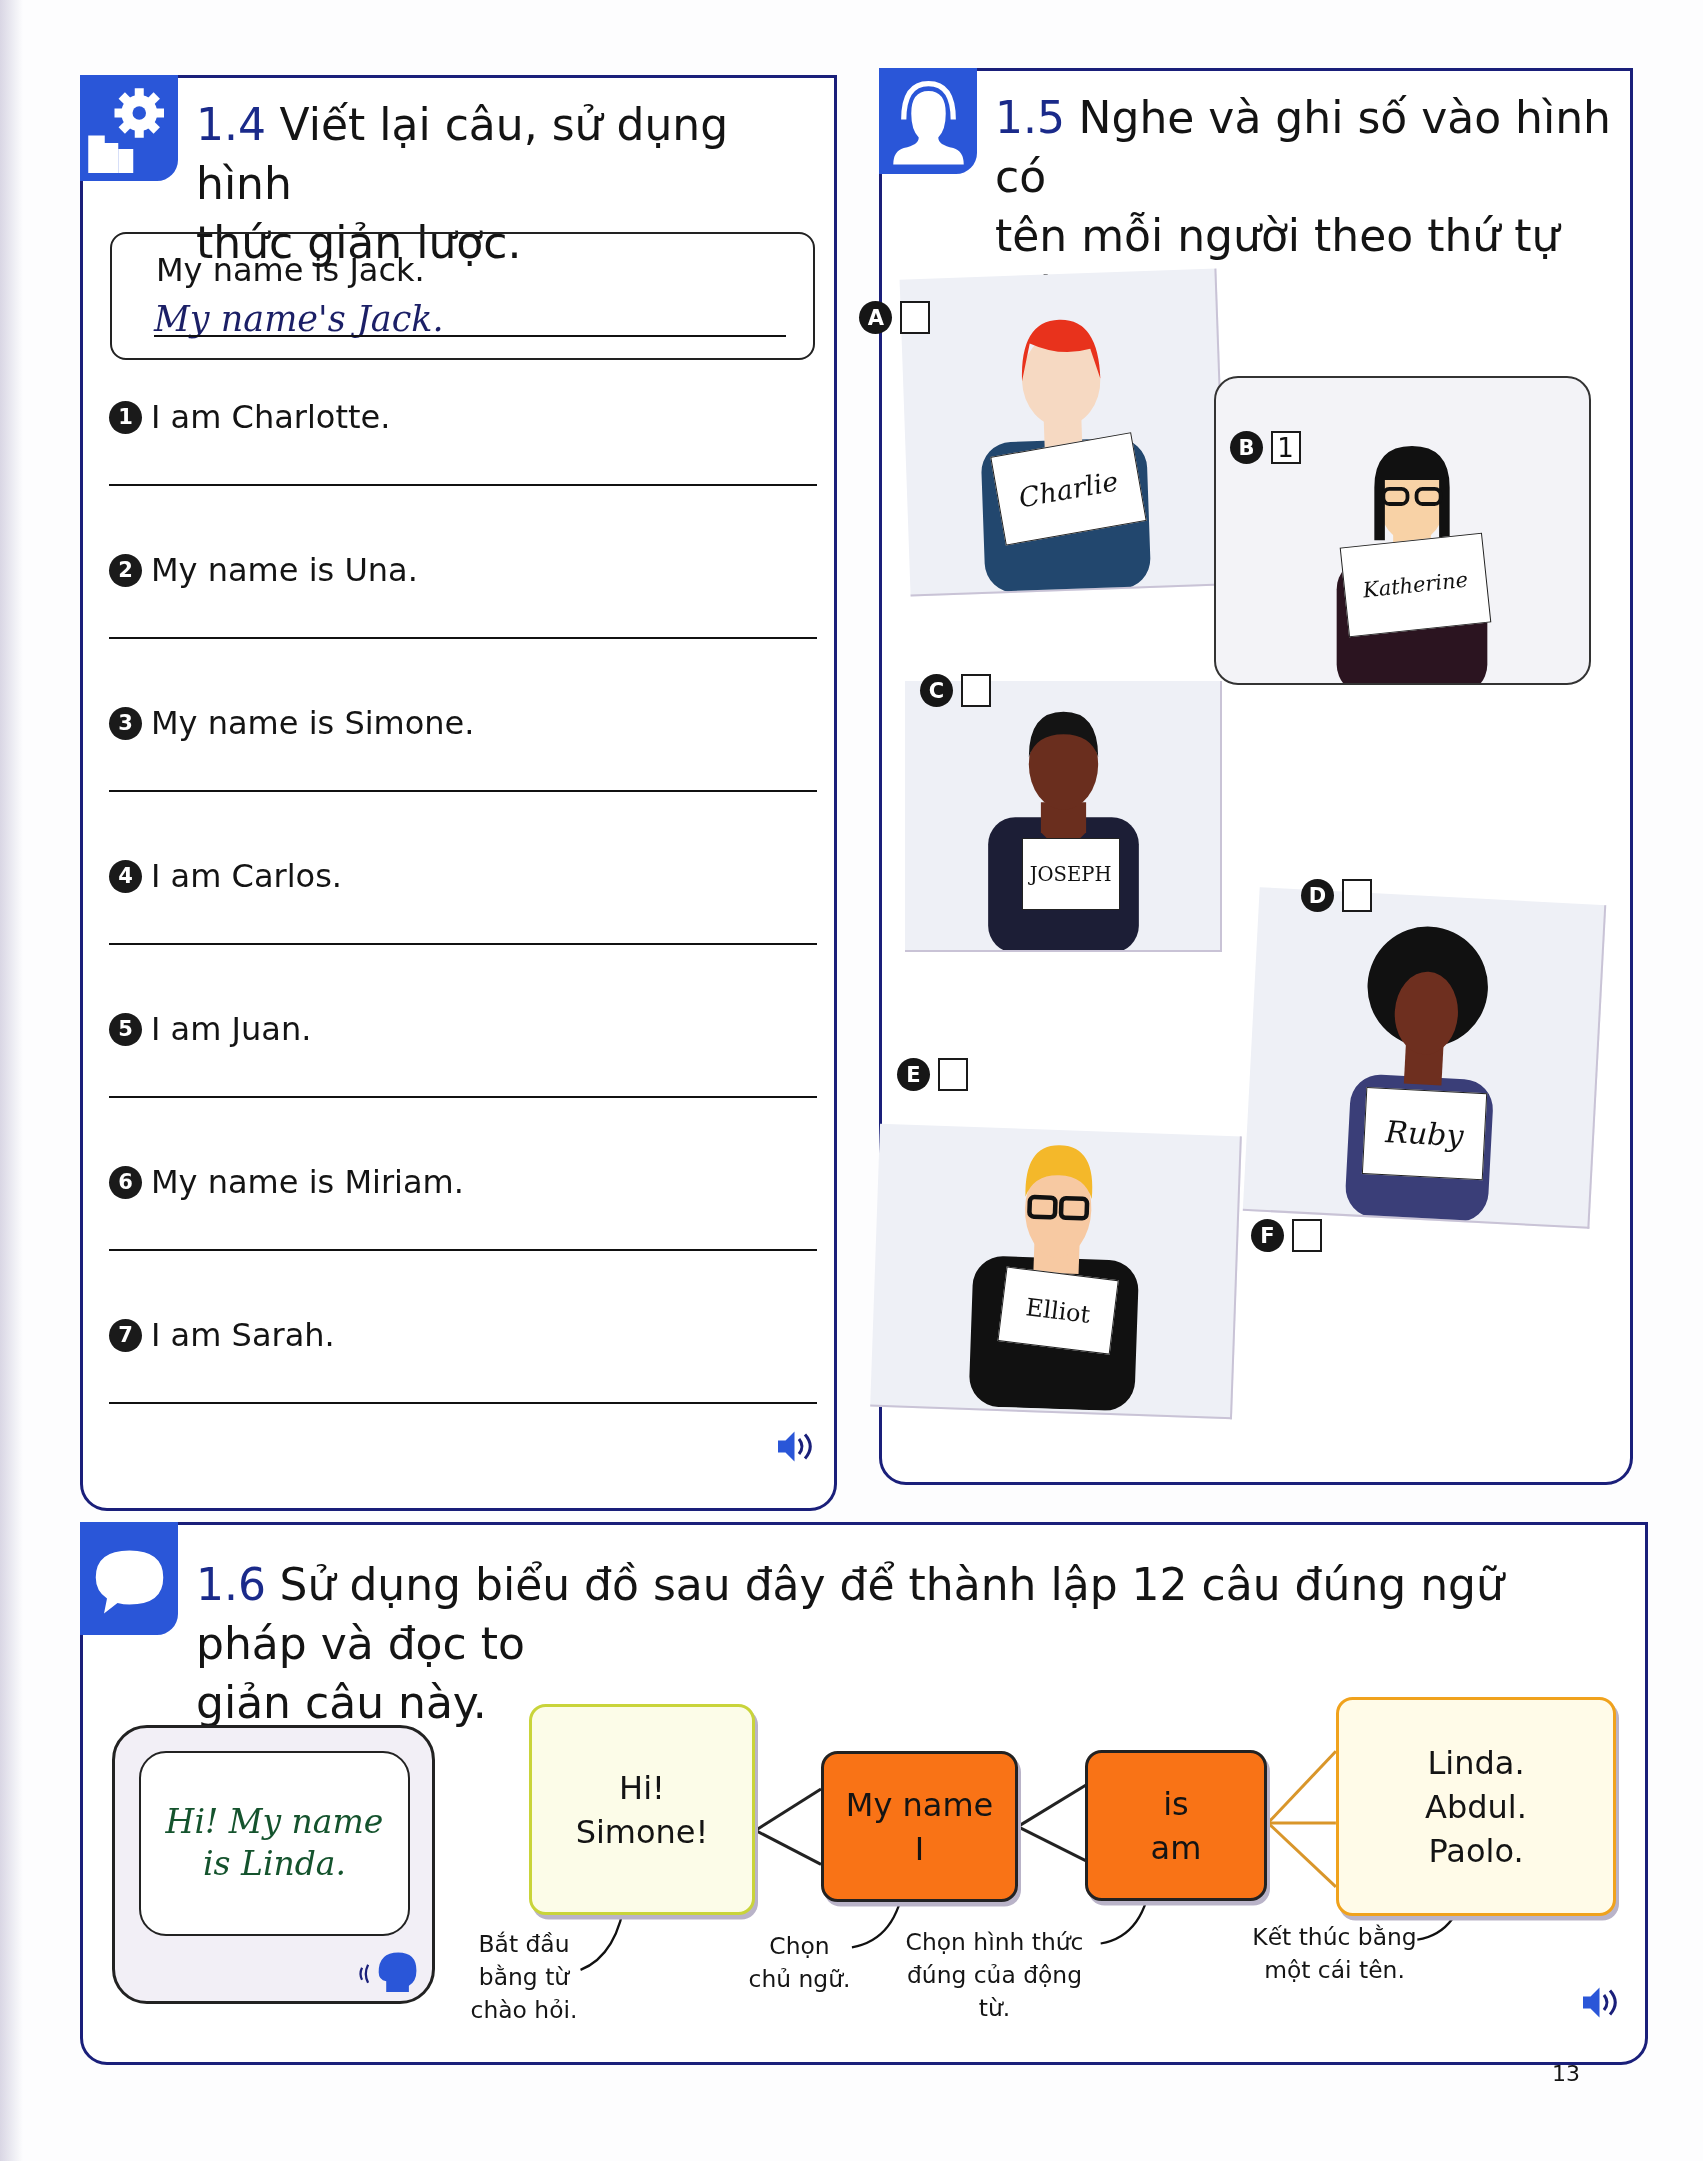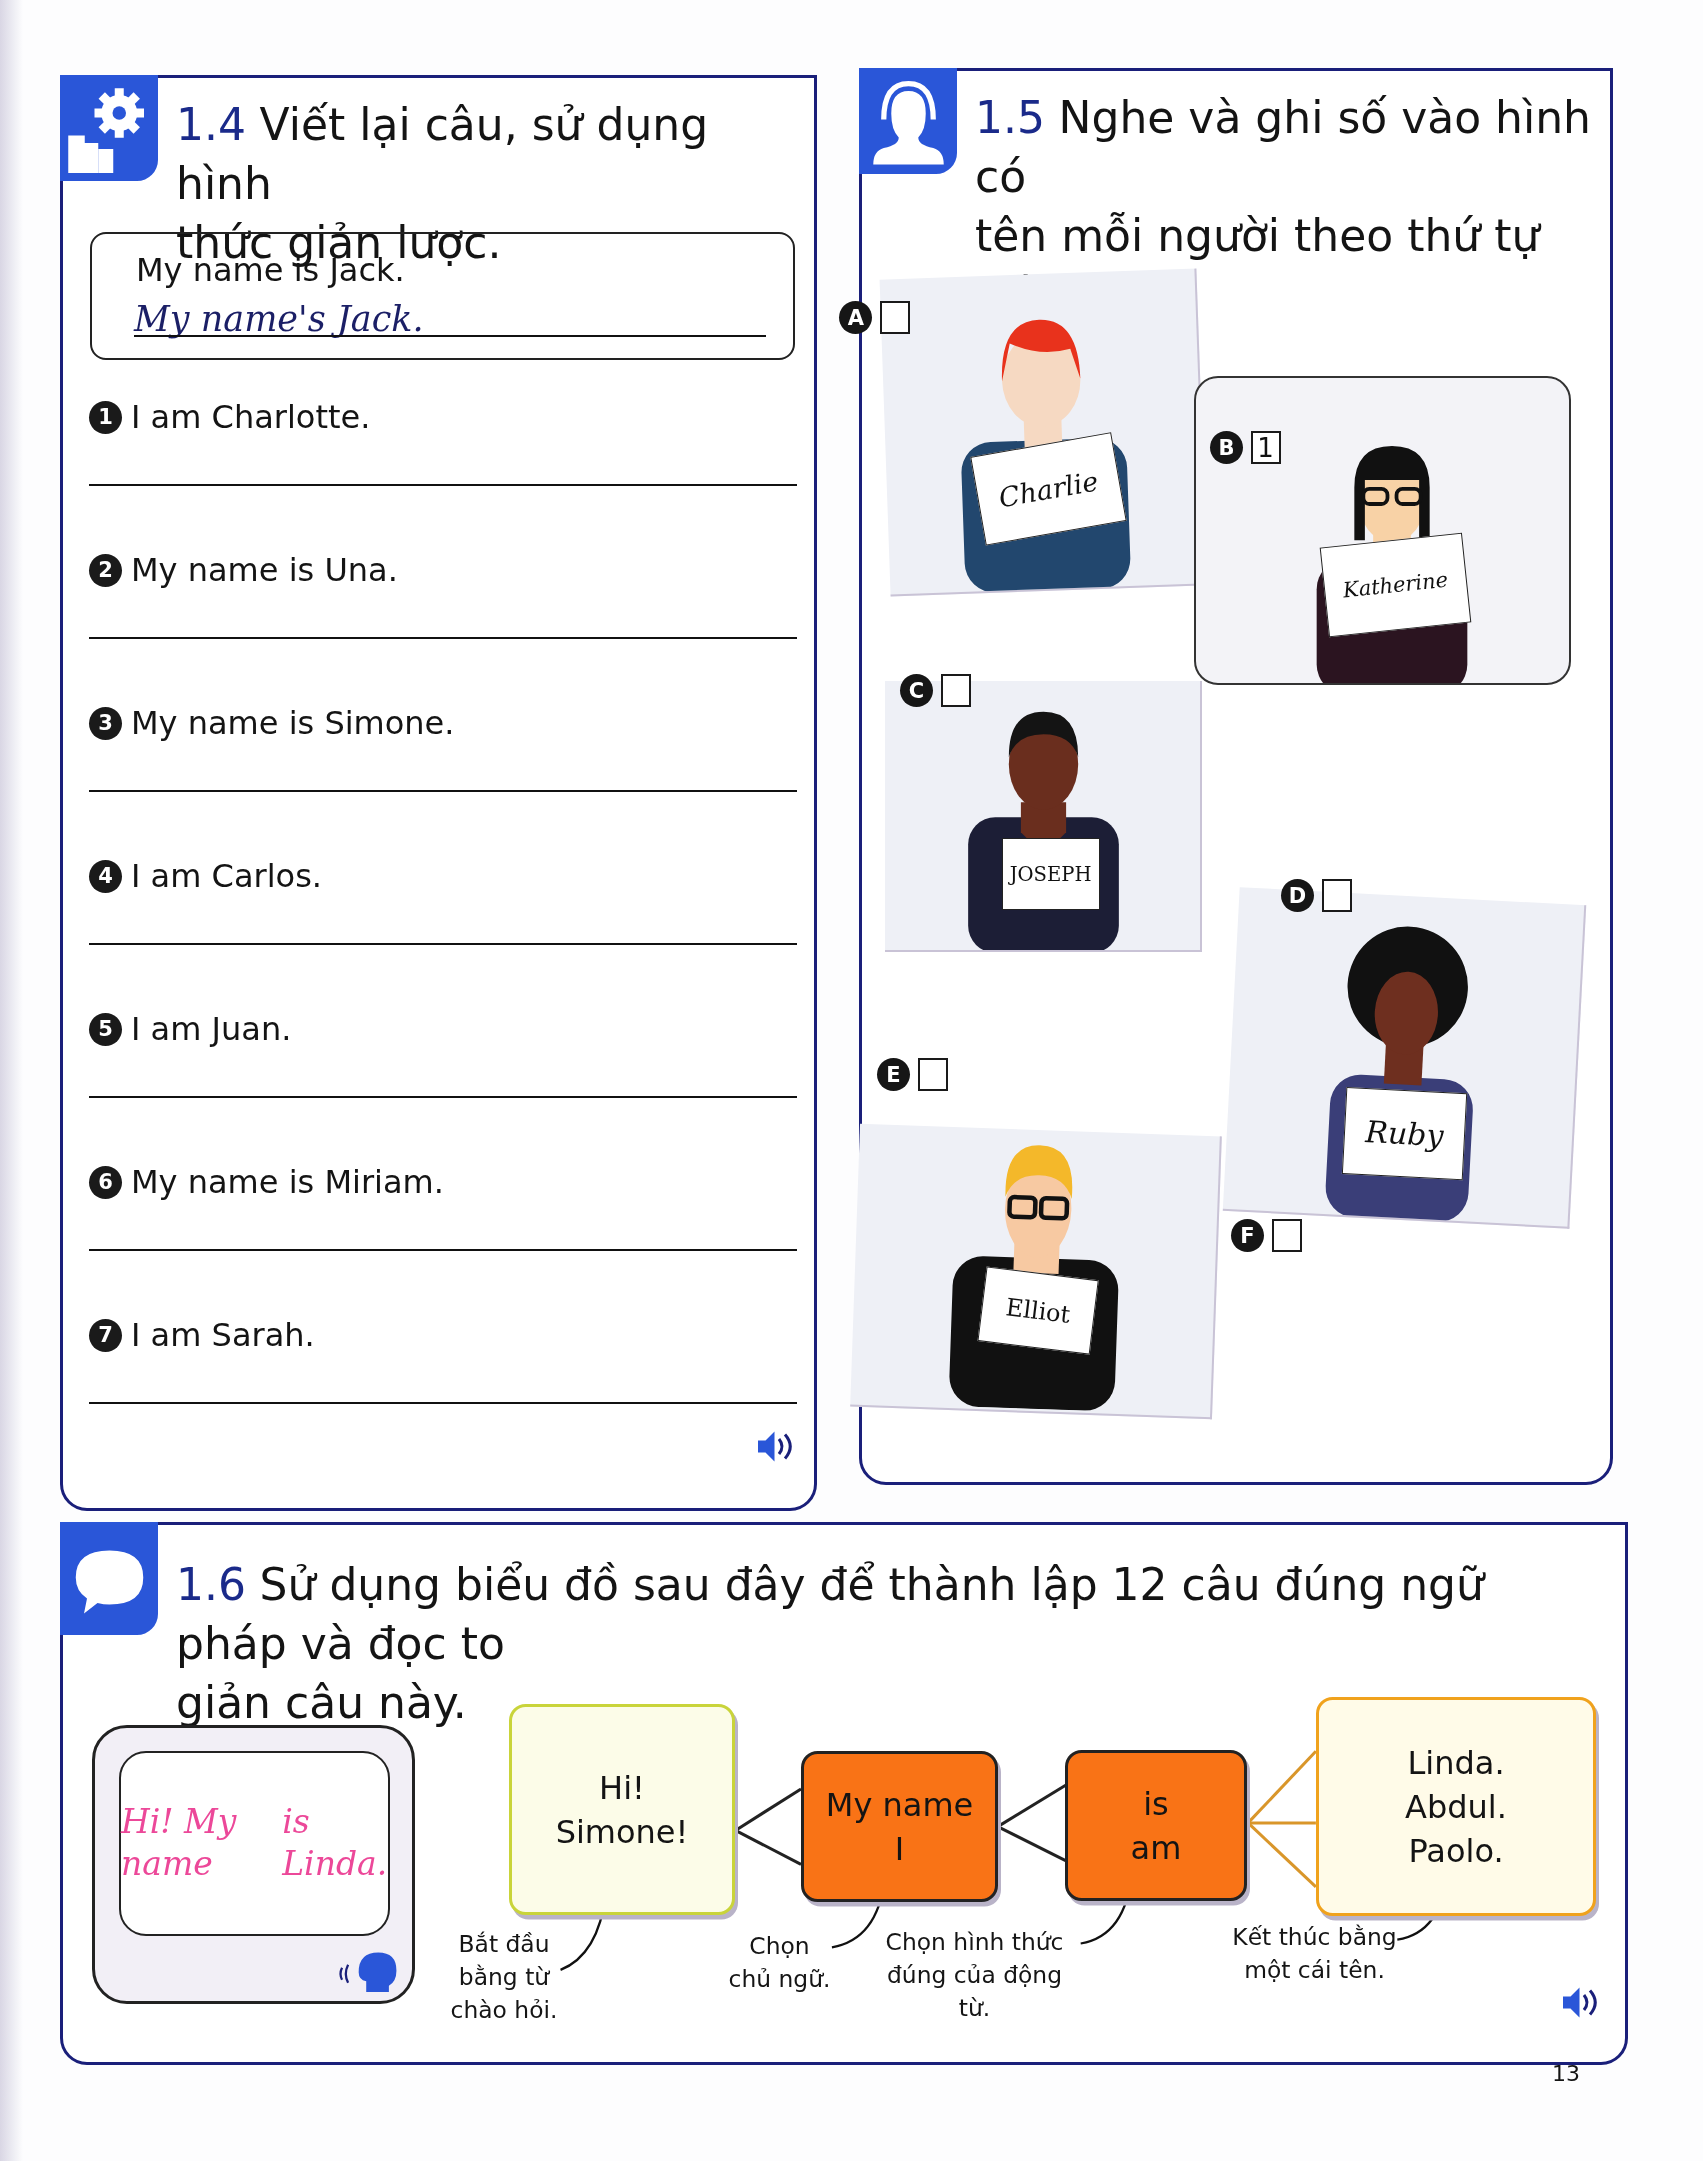--- a/index.html
+++ b/index.html
@@ -2,21 +2,21 @@
 <html style="font-size:12px"><head>
   <meta charset="utf-8">
   <style>
     * { box-sizing: border-box; margin: 0; padding: 0; }
     html, body { width: 1703px; height: 2161px; background: #fdfdfe; overflow: hidden; }
     body { font-family: "DejaVu Sans", sans-serif; color: #141414; position: relative; }
     .page-edge { position: absolute; left: 0; top: 0; width: 22.6px; height: 2161px;
       background: linear-gradient(90deg, #d9d6e4 0%, #eeeef4 60%, #fdfdfe 100%); }
 
     
-    .panel { position: absolute; border: 3px solid #1a1f7a; border-radius: 0 0 27px 27px; background: #fff; }
+    .panel { position: absolute; border: 3px solid #1a1f7a; border-radius: 0 0 27px 27px; background: #fff; margin-left: 20px; }
     .panel .icon-box { position: absolute; left: -3px; top: -3px; background: #2a56d8;
       border-radius: 0 0 21px 0; display: flex; align-items: center; justify-content: center; }
     .panel-title { position: absolute; font-size: 44px; line-height: 59px; color: #141414; }
     .panel-title .num { color: #1a2a8a; font-weight: normal; margin-right: 13.6px; }
 
     
     #p14 { left: 60px; top: 75px; width: 757px; height: 1436px; }
     #p14 .icon-box { width: 98px; height: 106px; }
     #p14 .panel-title { left: 113px; top: 16.6px; width: 618px; }
     .example-box { position: absolute; left: 27px; top: 154px; width: 705px; height: 128px;
@@ -47,22 +47,22 @@
     .sign { position: absolute; background: #fff; border: 1.5px solid #222; display: flex; align-items: center;
       justify-content: center; font-family: "DejaVu Serif", serif; font-style: italic; color: #111; }
 
     
     #p16 { left: 60px; top: 1522px; width: 1568px; height: 543px; border-radius: 0 0 27px 27px; }
     #p16 .icon-box { width: 98px; height: 113px; }
     #p16 .panel-title { left: 113px; top: 30px; width: 1432px; }
     .speech-outer { position: absolute; left: 29px; top: 200px; width: 323px; height: 279px;
       border: 3px solid #222; border-radius: 35px; background: #f2eff6; }
     .speech-inner { position: absolute; left: 24px; top: 22.6px; width: 271px; height: 185px; border: 2.3px solid #222;
-      border-radius: 27px; background: #fff; display: flex; flex-direction: row; align-items: center; justify-content: center;
-      font-family: "DejaVu Serif", serif; font-style: italic; font-size: 33px; line-height: 42px; color: #ec4899; }
+      border-radius: 27px; background: #fff; display: flex; flex-direction: column; align-items: center; justify-content: center;
+      font-family: "DejaVu Serif", serif; font-style: italic; font-size: 33px; line-height: 42px; color: #14532d; }
     .flow-box { position: absolute; border: 3px solid #222; border-radius: 16.6px; background: #f97316;
       display: flex; flex-direction: column; align-items: center; justify-content: center;
       font-size: 32px; line-height: 44px; box-shadow: 3px 4.5px 0 #b9b3c8; }
     .caption { position: absolute; font-size: 23.4px; line-height: 33px; color: #151515; text-align: center; }
     .page-number { position: absolute; left: 1552px; top: 2061px; font-size: 22px; font-weight: normal; }
   </style>
 </head>
 <body>
 
 <div class="page-edge"></div>

